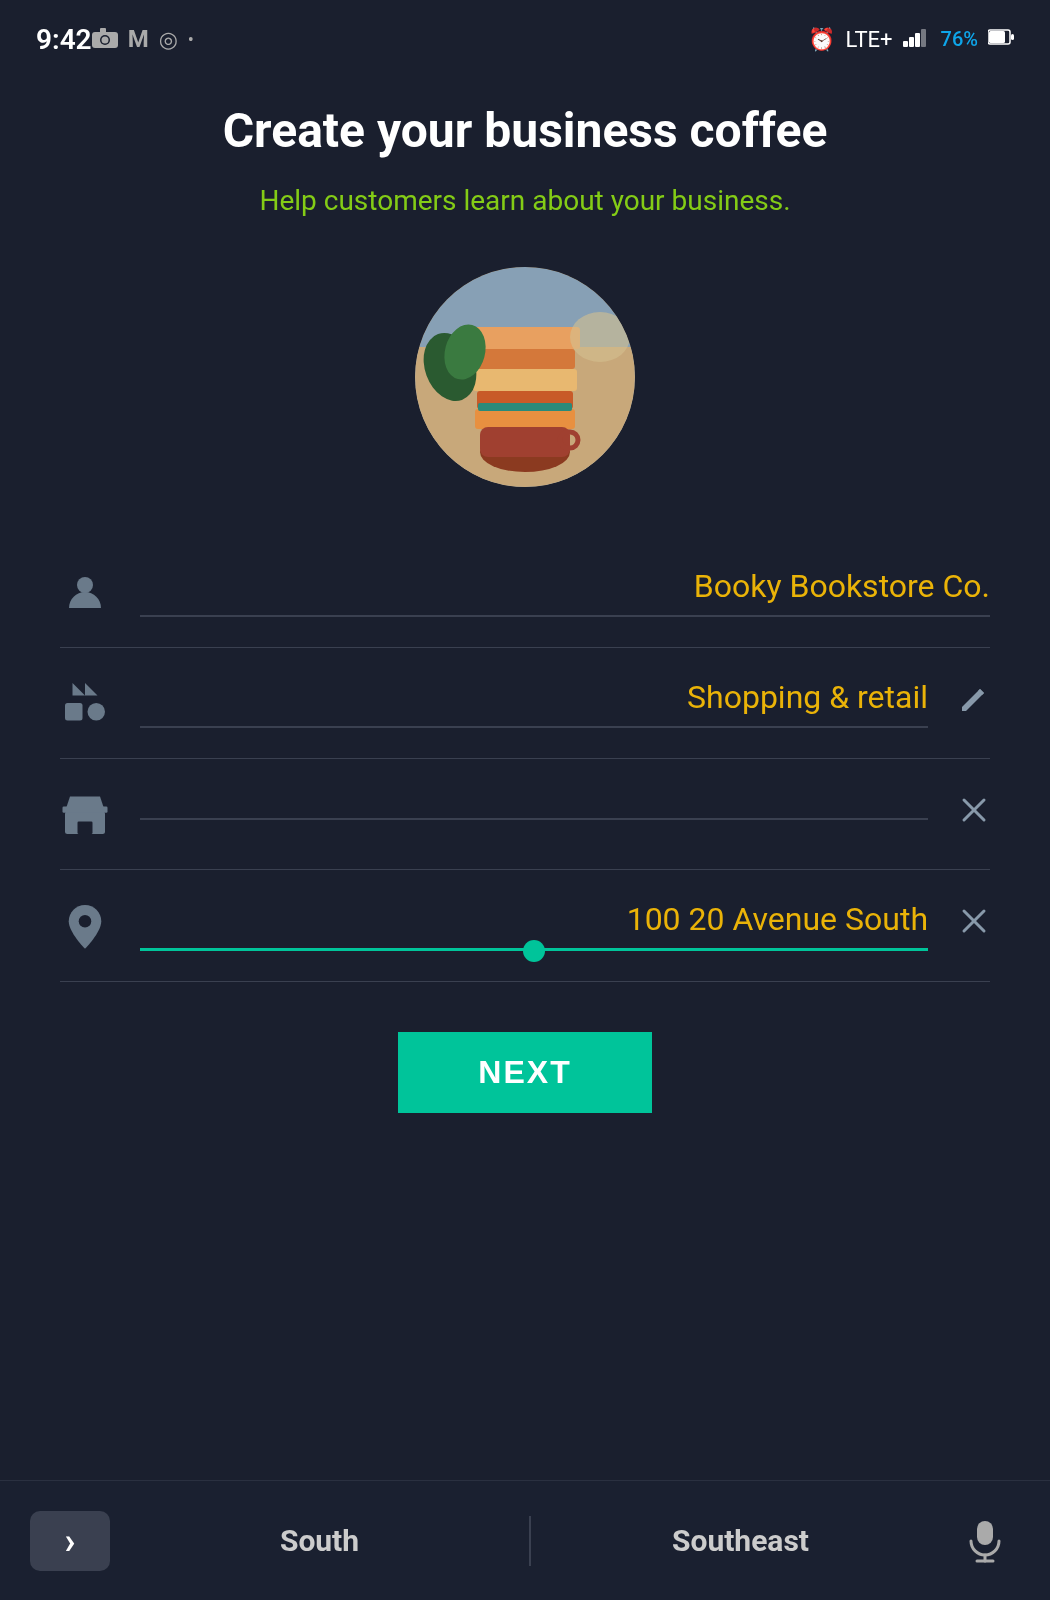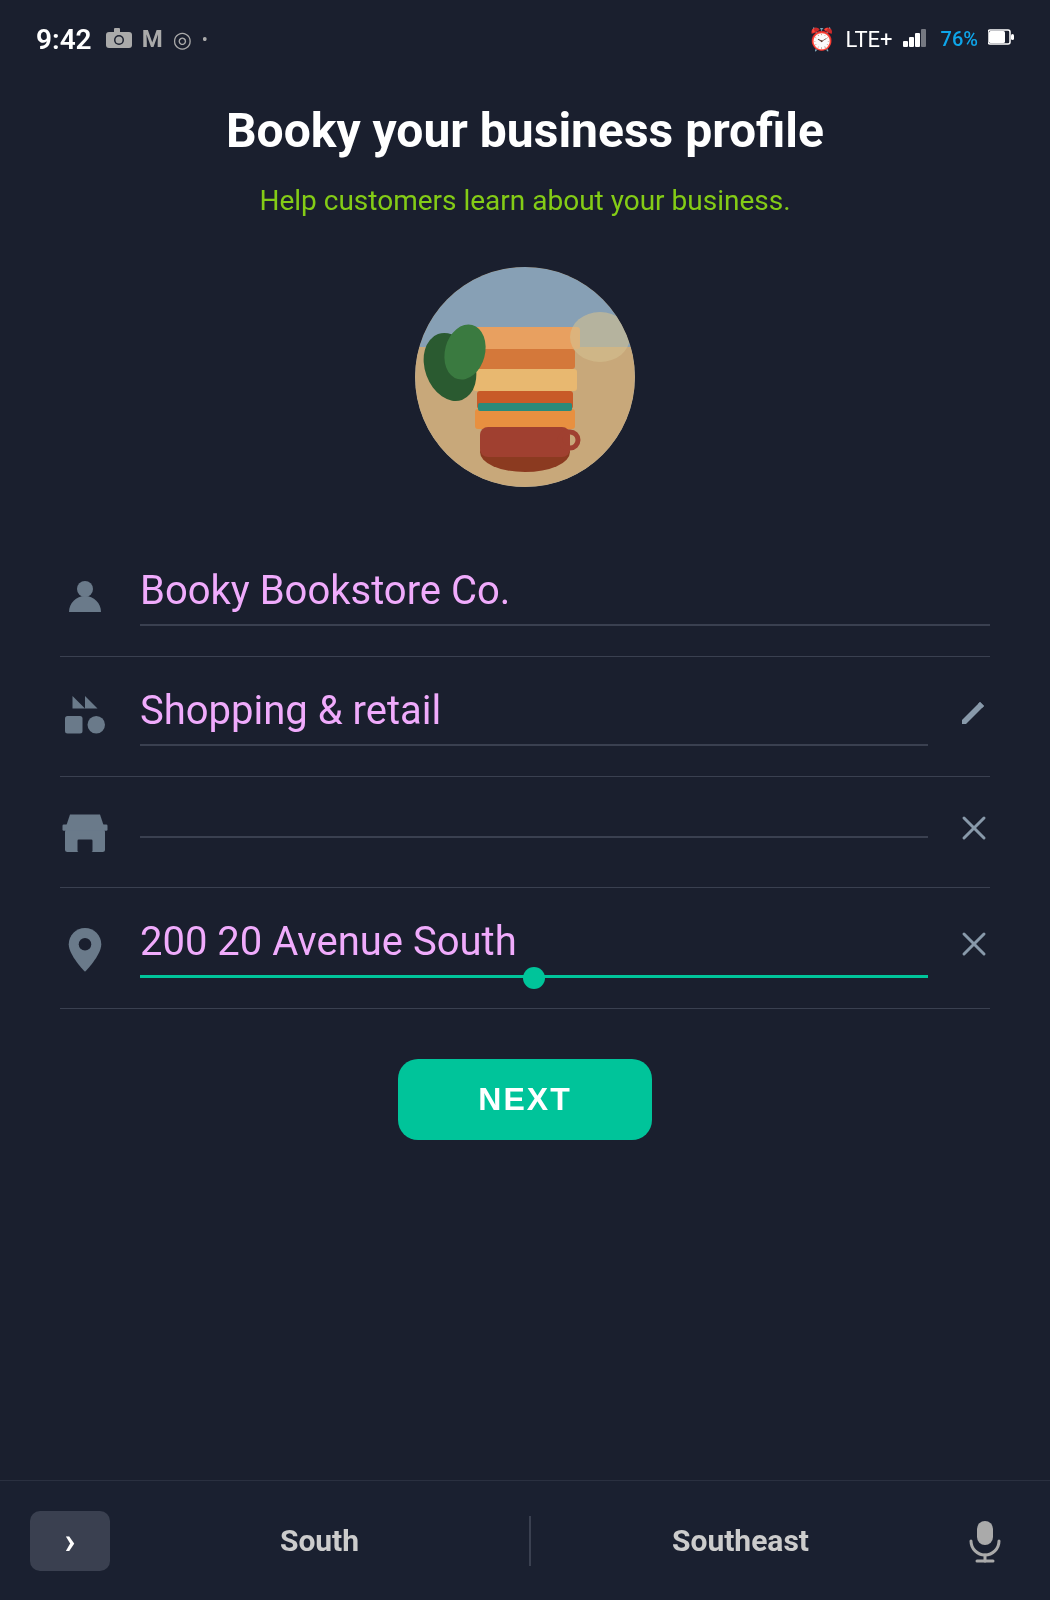--- a/index.html
+++ b/index.html
@@ -19,21 +19,21 @@
     .status-bar {
       display: flex;
       justify-content: space-between;
       align-items: center;
       padding: 18px 36px 12px 36px;
       height: 72px;
     }
     .status-left {
       display: flex;
       align-items: center;
-      gap: 14px;
+      gap: 0;
     }
     .status-time {
       font-size: 28px;
       font-weight: 600;
       color: #ffffff;
     }
     .status-icons {
       display: flex;
       align-items: center;
       gap: 10px;
@@ -105,23 +105,24 @@
       justify-content: center;
       align-items: center;
       color: #8899aa;
       font-size: 36px;
     }
     .field-content {
       flex: 1;
       position: relative;
     }
     .field-value {
-      font-size: 40px;
-      color: #f0abfc;
+      font-size: 32px;
+      color: #eab308;
       font-weight: 400;
+      text-align: right;
     }
     .field-underline {
       height: 2px;
       background: #3a4050;
       margin-top: 10px;
     }
     .field-underline-active {
       height: 3px;
       background: #00c49a;
       margin-top: 10px;
@@ -155,21 +156,21 @@
       justify-content: center;
       margin-top: 50px;
     }
     .next-btn {
       background: #00c49a;
       color: #ffffff;
       font-size: 32px;
       font-weight: 700;
       letter-spacing: 2px;
       padding: 22px 80px;
-      border-radius: 20px;
+      border-radius: 0;
       border: none;
       cursor: pointer;
     }
 
     
     .keyboard-bar {
       position: absolute;
       bottom: 0;
       left: 0;
       right: 0;
@@ -271,21 +272,21 @@
         <rect x="0" y="1" width="22" height="14" rx="2" stroke="#ffffff" stroke-width="1.5" fill="none"></rect>
         <rect x="1" y="2" width="16" height="12" rx="1.5" fill="#ffffff"></rect>
         <rect x="23" y="5" width="3" height="6" rx="1.5" fill="#ffffff"></rect>
       </svg>
     </span>
   </div>
 </div>
 
 <div class="main-content">
 
-  <h1 class="page-title">Booky your business profile</h1>
+  <h1 class="page-title">Create your business coffee</h1>
 
   <p class="page-subtitle">Help customers learn about your business.</p>
 
   <div class="avatar-container">
     <div class="avatar">
       <svg width="220" height="220" viewBox="0 0 220 220" xmlns="http://www.w3.org/2000/svg">
         <defs>
           <clipPath id="circle-clip">
             <circle cx="110" cy="110" r="110"></circle>
           </clipPath>
@@ -372,21 +373,21 @@
   </div>
 
   <div class="form-field address-row">
     <div class="field-icon">
       <svg viewBox="0 0 40 40" fill="#6a7a8a">
         <path d="M20 4c-7.2 0-13 5.8-13 13 0 9 13 22 13 22s13-13 13-22c0-7.2-5.8-13-13-13z"></path>
         <circle cx="20" cy="17" r="5" fill="#1a1f2e"></circle>
       </svg>
     </div>
     <div class="field-content">
-      <div class="field-value">200 20 Avenue South</div>
+      <div class="field-value">100 20 Avenue South</div>
       <div class="field-underline-active"></div>
       <div class="cursor-dot"></div>
     </div>
     <div class="field-action">
       <svg width="32" height="32" viewBox="0 0 32 32" fill="#8899aa">
         <line x1="6" y1="6" x2="26" y2="26" stroke="#8899aa" stroke-width="3" stroke-linecap="round"></line>
         <line x1="26" y1="6" x2="6" y2="26" stroke="#8899aa" stroke-width="3" stroke-linecap="round"></line>
       </svg>
     </div>
   </div>

